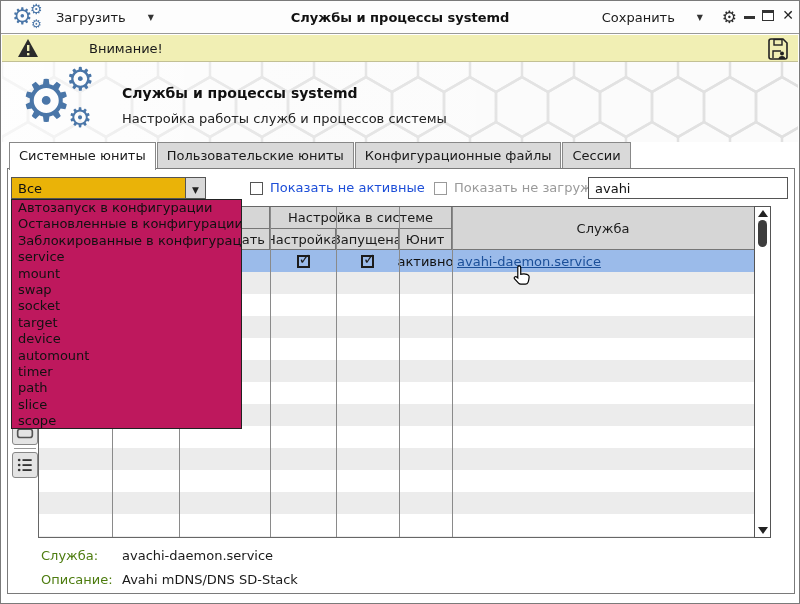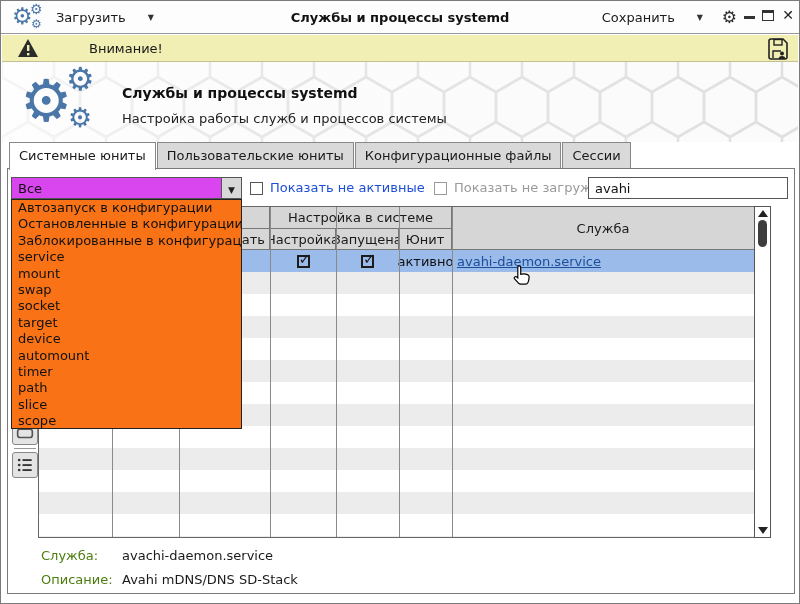--- a/index.html
+++ b/index.html
@@ -40,21 +40,21 @@
 
   
   .tabs { position:absolute; left:8px; top:141px; height:27px; display:flex; z-index:3; }
   .tab { height:26px; line-height:25px; padding:0 9px; font-size:13px; color:#1a1a1a; background:#d9d9d9; border:1px solid #888; border-bottom:none; margin-right:1px; white-space:nowrap; }
   .tab.active { background:#fff; height:28px; z-index:4; }
 
   
   .panel { position:absolute; left:6px; top:167px; width:788px; height:426px; border:1px solid #7a7a7a; background:#fff; }
 
   
-  .combo { position:absolute; left:10px; top:176px; width:231px; height:22px; border:1px solid #555; background:#d946ef; z-index:5; }
+  .combo { position:absolute; left:10px; top:176px; width:195px; height:22px; border:1px solid #555; background:#eab308; z-index:5; }
   .combo-text { position:absolute; left:6px; top:3px; font-size:13px; color:#111; }
   .combo-btn { position:absolute; right:0; top:0; width:20px; height:20px; background:#d8d8d8; border-left:1px solid #555; text-align:center; }
   .combo-btn span { font-size:9px; color:#222; line-height:20px; }
   .cb-box { position:absolute; width:13px; height:13px; border:1px solid #555; background:#fff; }
   .cb1 { left:249px; top:181px; }
   .cb2 { left:433px; top:181px; border-color:#9a9a9a; }
   .cb-label { position:absolute; font-size:13px; color:#1d4ed8; top:179px; }
   .cb1-label { left:269px; }
   .cb2-label { left:453px; color:#9a9a9a; }
   .search { position:absolute; left:587px; top:176px; width:200px; height:22px; border:1px solid #555; background:#fff; font-size:13px; padding:0 6px; font-family:"DejaVu Sans", sans-serif; color:#111; }
@@ -76,21 +76,21 @@
   .vs-thumb { position:absolute; left:3px; top:13px; width:9px; height:27px; background:#3d3d3d; border-radius:5px; }
   .vs-down { position:absolute; left:3px; bottom:3px; width:0; height:0; border-left:5px solid transparent; border-right:5px solid transparent; border-top:7px solid #222; }
 
   
   .sidebtn { position:absolute; left:11px; width:26px; height:26px; background:#e4e4e4; border:1px solid #888; border-radius:3px; display:flex; align-items:center; justify-content:center; }
   .sb1 { top:418px; }
   .sb2 { top:451px; }
   .side-sep { position:absolute; left:13px; top:447px; width:22px; height:1px; background:#999; }
 
   
-  .popup { position:absolute; left:10px; top:198px; width:231px; height:230px; background:#f97316; border:1px solid #222; z-index:40; overflow:hidden; }
+  .popup { position:absolute; left:10px; top:198px; width:231px; height:230px; background:#be185d; border:1px solid #222; z-index:40; overflow:hidden; }
   .pi { height:16.4px; line-height:16.4px; padding-left:6px; font-size:13px; color:#111; white-space:nowrap; }
 
   
   .det-label { position:absolute; left:40px; font-size:13px; color:#4d7c0f; }
   .det-value { position:absolute; left:121px; font-size:13px; color:#1a1a1a; }
   .d1 { top:547px; } .d2 { top:571px; }
 
   .cursor { position:absolute; left:509px; top:263px; z-index:60; }
 </style>
 </head>

